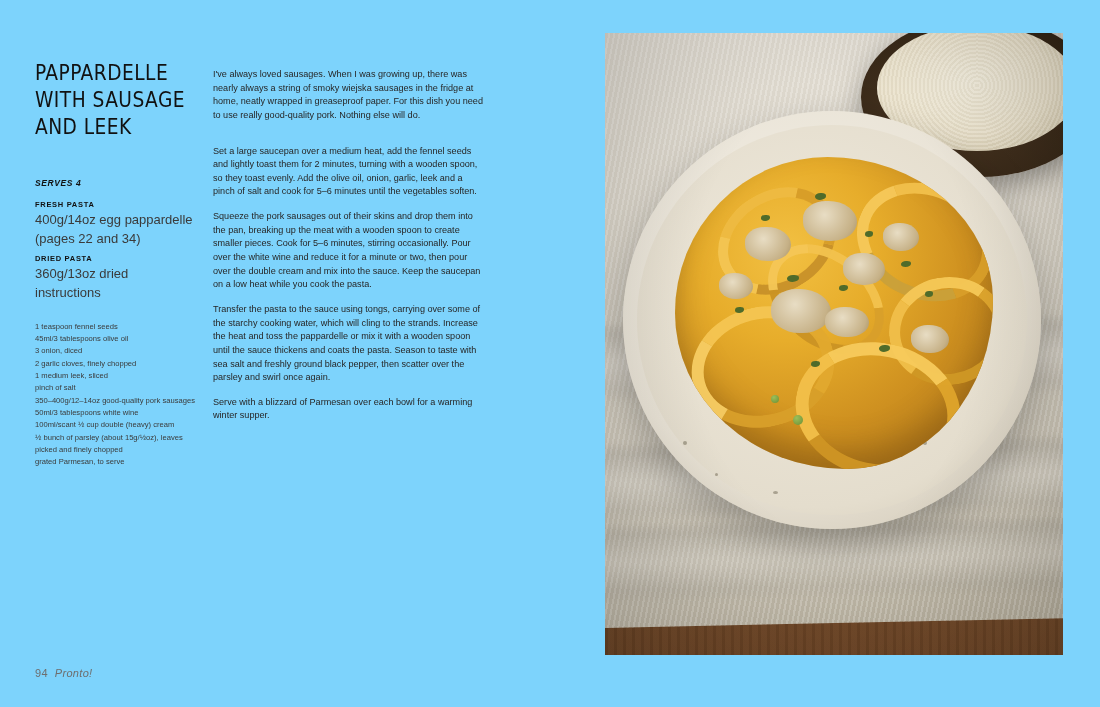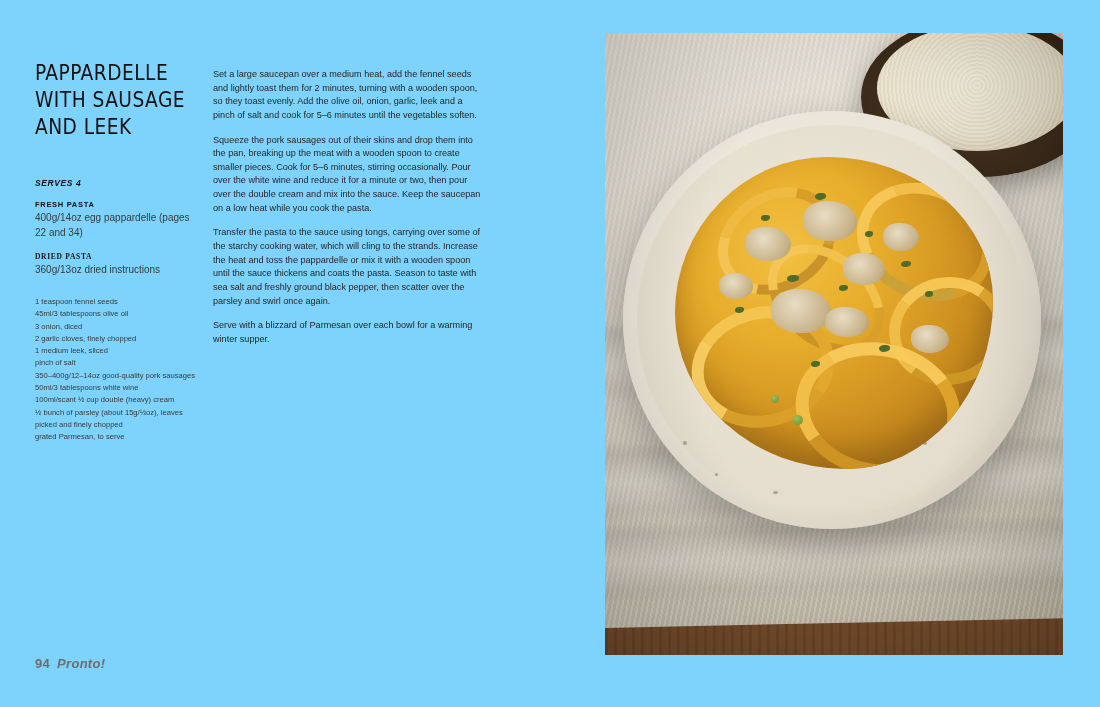--- a/index.html
+++ b/index.html
@@ -54,48 +54,47 @@
   }
 
   .sub-head {
     margin-top: 12px;
     font-size: 7.5px;
     font-weight: bold;
     letter-spacing: 0.7px;
     text-transform: uppercase;
     color: #111;
   }
-  .sub-head.tight { margin-top: 12px; font-family: Liberation Serif, serif; }
+  .sub-head.tight { margin-top: 5px; }
 
   .sub-line {
-    font-size: 10px;
+    font-size: 13px;
     line-height: 1.45;
     color: #3a3a3a;
     margin-top: 2px;
   }
 
   .ing-list {
     margin-top: 18px;
     list-style: none;
     padding: 0;
   }
   .ing-list li {
     font-size: 7.6px;
     line-height: 1.62;
     color: #3a3a3a;
   }
 
   .folio {
     position: absolute;
     left: 35px;
-    bottom: 36px;
-    font-size: 13px;
+    bottom: 28px;
+    font-size: 11px;
     color: #6e6e6e;
     letter-spacing: 0.3px;
-    font-weight: bold;
   }
   .folio .folio-title {
     font-style: italic;
     margin-left: 7px;
   }
 
   
   .body-col {
     position: absolute;
     left: 213px;
@@ -287,20 +286,21 @@
       <li>pinch of salt</li>
       <li>350–400g/12–14oz good-quality pork sausages</li>
       <li>50ml/3 tablespoons white wine</li>
       <li>100ml/scant ½ cup double (heavy) cream</li>
       <li>½ bunch of parsley (about 15g/½oz), leaves picked and finely chopped</li>
       <li>grated Parmesan, to serve</li>
     </ul>
   </div>
 
   <div class="body-col">
+    <p class="lead">I've always loved sausages. When I was growing up, there was nearly always a string of smoky wiejska sausages in the fridge at home, neatly wrapped in greaseproof paper. For this dish you need to use really good-quality pork. Nothing else will do.</p>
     <p>Set a large saucepan over a medium heat, add the fennel seeds and lightly toast them for 2 minutes, turning with a wooden spoon, so they toast evenly. Add the olive oil, onion, garlic, leek and a pinch of salt and cook for 5–6 minutes until the vegetables soften.</p>
     <p>Squeeze the pork sausages out of their skins and drop them into the pan, breaking up the meat with a wooden spoon to create smaller pieces. Cook for 5–6 minutes, stirring occasionally. Pour over the white wine and reduce it for a minute or two, then pour over the double cream and mix into the sauce. Keep the saucepan on a low heat while you cook the pasta.</p>
     <p>Transfer the pasta to the sauce using tongs, carrying over some of the starchy cooking water, which will cling to the strands. Increase the heat and toss the pappardelle or mix it with a wooden spoon until the sauce thickens and coats the pasta. Season to taste with sea salt and freshly ground black pepper, then scatter over the parsley and swirl once again.</p>
     <p>Serve with a blizzard of Parmesan over each bowl for a warming winter supper.</p>
   </div>
 
   <div class="folio">
     <span>94</span><span class="folio-title">Pronto!</span>
   </div>
 

